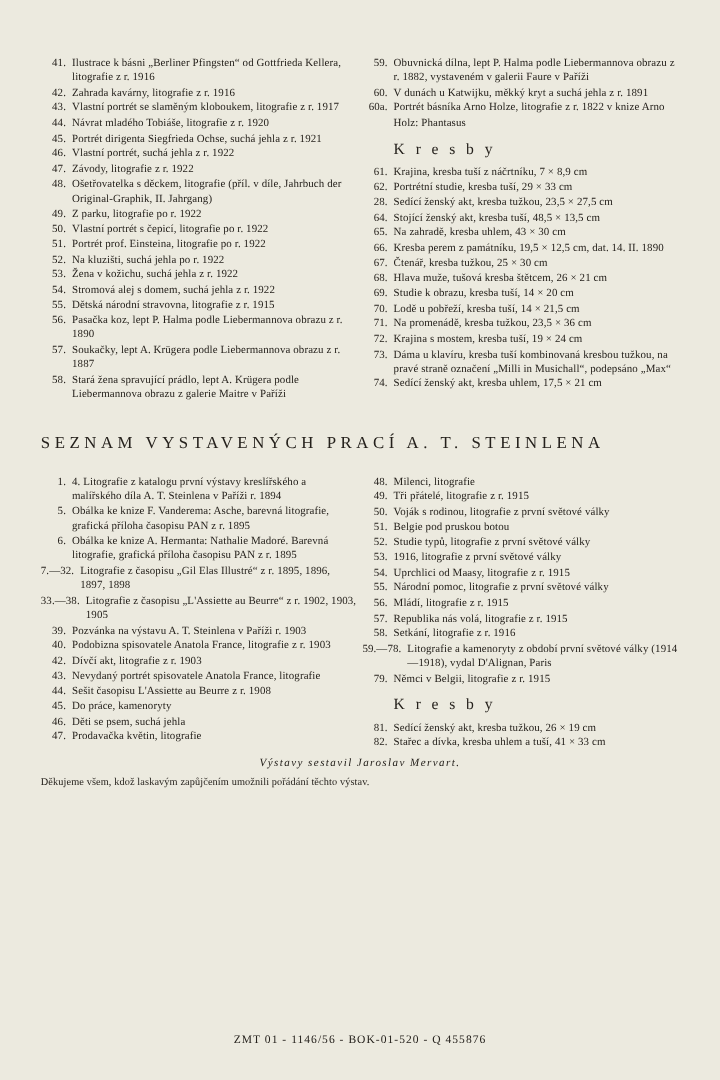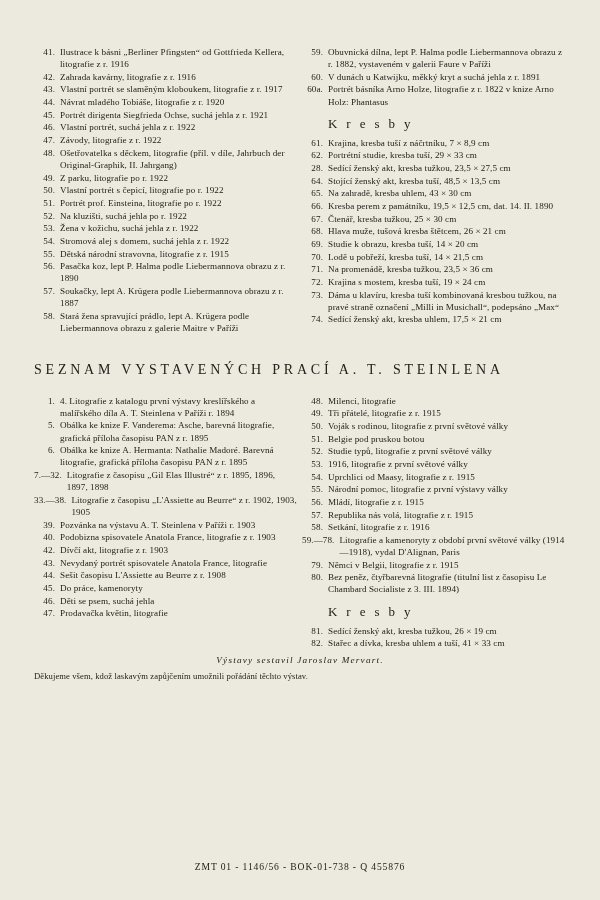--- a/index.html
+++ b/index.html
@@ -333,21 +333,21 @@
         <li>
             <span class="num">53.</span>
             <span class="txt">1916, litografie z první světové války</span>
           </li>
         <li>
             <span class="num">54.</span>
             <span class="txt">Uprchlici od Maasy, litografie z r. 1915</span>
           </li>
         <li>
             <span class="num">55.</span>
-            <span class="txt">Národní pomoc, litografie z první výstavy války</span>
+            <span class="txt">Národní pomoc, litografie z první světové války</span>
           </li>
         <li>
             <span class="num">56.</span>
             <span class="txt">Mládí, litografie z r. 1915</span>
           </li>
         <li>
             <span class="num">57.</span>
             <span class="txt">Republika nás volá, litografie z r. 1915</span>
           </li>
         <li>
@@ -355,36 +355,32 @@
             <span class="txt">Setkání, litografie z r. 1916</span>
           </li>
         <li>
             <span class="num">59.—78.</span>
             <span class="txt">Litografie a kamenoryty z období první světové války (1914—1918), vydal D'Alignan, Paris</span>
           </li>
         <li>
             <span class="num">79.</span>
             <span class="txt">Němci v Belgii, litografie z r. 1915</span>
           </li>
-        <li>
-            <span class="num">80.</span>
-            <span class="txt">Bez peněz, čtyřbarevná litografie (titulní list z časopisu Le Chambard Socialiste z 3. III. 1894)</span>
-          </li>
       </ul>
       <div class="subhead">K r e s b y</div>
       <ul class="entries">
         <li>
             <span class="num">81.</span>
             <span class="txt">Sedící ženský akt, kresba tužkou, 26 × 19 cm</span>
           </li>
         <li>
             <span class="num">82.</span>
             <span class="txt">Stařec a dívka, kresba uhlem a tuší, 41 × 33 cm</span>
           </li>
       </ul>
     </div>
   </div>
 
   <div class="footer-note">Výstavy sestavil Jaroslav Mervart.</div>
   <div class="footer-thanks">Děkujeme všem, kdož laskavým zapůjčením umožnili pořádání těchto výstav.</div>
 
-  <div class="colophon">ZMT 01 - 1146/56 - BOK-01-738 - Q 455876</div>
+  <div class="colophon">ZMT 01 - 1146/56 - BOK-01-520 - Q 455876</div>
 </div>
 
 </body></html>

